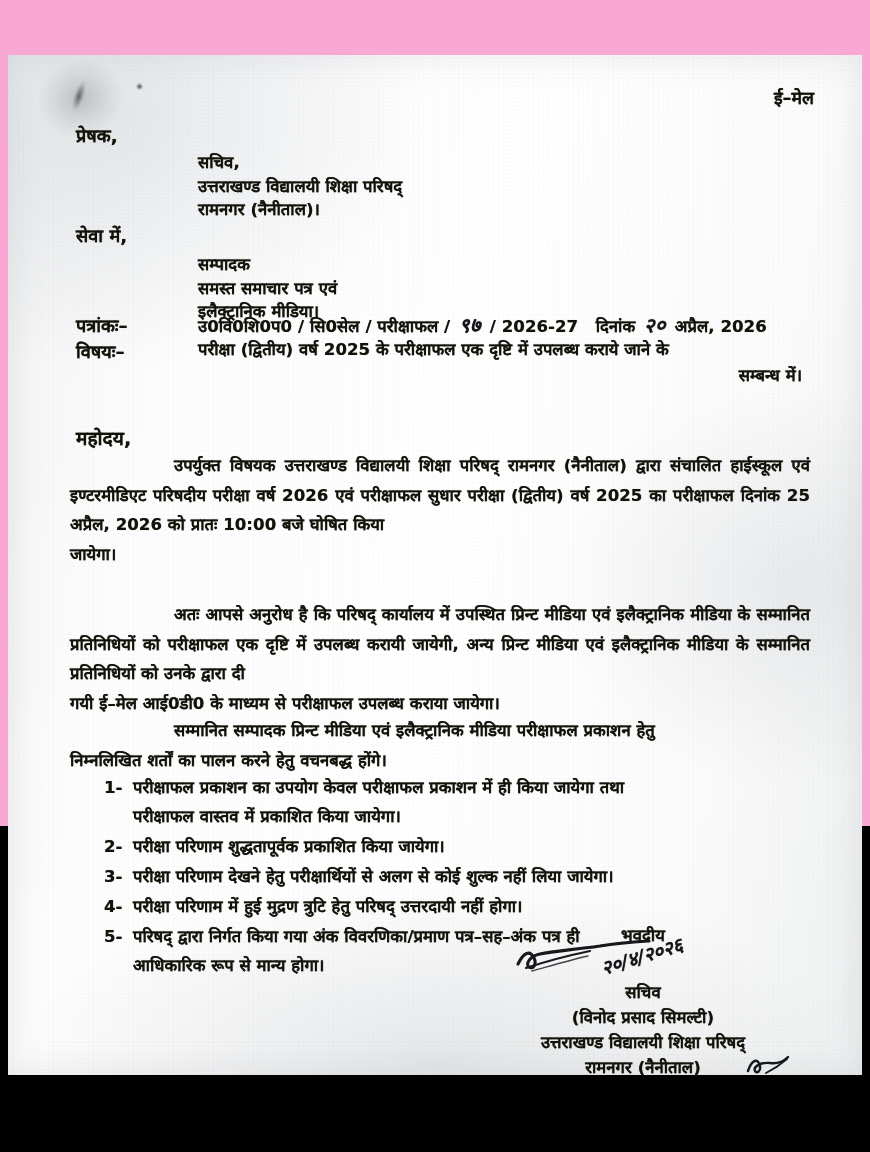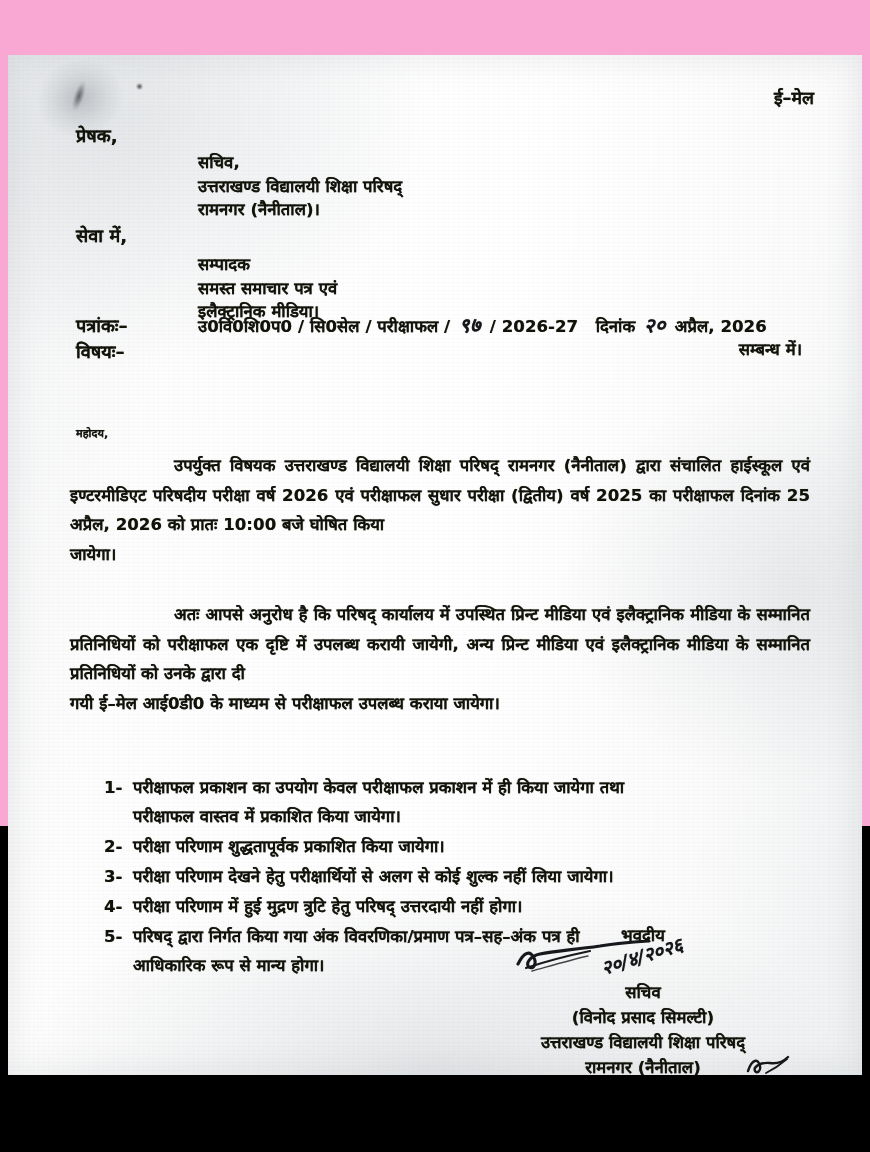--- a/index.html
+++ b/index.html
@@ -134,21 +134,21 @@
     line-height: 26px;
     text-align: justify;
     text-justify: inter-word;
   }
   #subject-block .last { text-align: right; }
 
   
   #salutation {
     left: 68px;
     top: 370px;
-    font-size: 11px;
+    font-size: 19px;
   }
   .para {
     left: 62px;
     width: 740px;
     font-size: 16.5px;
     line-height: 29.5px;
     text-align: justify;
     text-justify: inter-word;
   }
   .para .lead { padding-left: 104px; }
@@ -257,37 +257,42 @@
         <span>/ 2026-27</span>
         &nbsp;
         <span>दिनांक</span>
         <span class="hand">२०</span>
         <span>अप्रैल, 2026</span>
       </div>
 
       <div class="row ink label-left" id="lbl-vishay">विषयः–</div>
 
       <div class="row ink" id="subject-block">
+        <div>परीक्षा (द्वितीय) वर्ष 2025 के परीक्षाफल एक दृष्टि में उपलब्ध कराये जाने के</div>
         <div class="last">सम्बन्ध में।</div>
       </div>
 
       <div class="row ink" id="salutation">महोदय,</div>
 
       <div class="row ink para" id="para-1">
         <span class="lead">उपर्युक्त विषयक उत्तराखण्ड विद्यालयी शिक्षा परिषद् रामनगर (नैनीताल) द्वारा</span>
         <span>संचालित हाईस्कूल एवं इण्टरमीडिएट परिषदीय परीक्षा वर्ष 2026 एवं परीक्षाफल सुधार परीक्षा (द्वितीय) वर्ष 2025 का परीक्षाफल दिनांक 25 अप्रैल, 2026 को प्रातः 10:00 बजे घोषित किया</span>
         <div class="tail">जायेगा।</div>
       </div>
 
       <div class="row ink para" id="para-2">
         <span class="lead">अतः आपसे अनुरोध है कि परिषद् कार्यालय में उपस्थित प्रिन्ट मीडिया एवं</span>
         <span>इलैक्ट्रानिक मीडिया के सम्मानित प्रतिनिधियों को परीक्षाफल एक दृष्टि में उपलब्ध करायी जायेगी, अन्य प्रिन्ट मीडिया एवं इलैक्ट्रानिक मीडिया के सम्मानित प्रतिनिधियों को उनके द्वारा दी</span>
         <div class="tail">गयी ई–मेल आई0डी0 के माध्यम से परीक्षाफल उपलब्ध कराया जायेगा।</div>
       </div>
 
+      <div class="row ink para" id="para-3">
+        <span class="lead">सम्मानित सम्पादक प्रिन्ट मीडिया एवं इलैक्ट्रानिक मीडिया परीक्षाफल प्रकाशन हेतु</span>
+        <div class="tail">निम्नलिखित शर्तों का पालन करने हेतु वचनबद्ध होंगे।</div>
+      </div>
 
       <div class="row ink" id="conditions">
 
         <div class="cond">
           <span class="num">1-</span>
           <span class="txt">
             <span>परीक्षाफल प्रकाशन का उपयोग केवल परीक्षाफल प्रकाशन में ही किया जायेगा तथा</span>
             <span class="tail" style="display:block">परीक्षाफल वास्तव में प्रकाशित किया जायेगा।</span>
           </span>
         </div>

